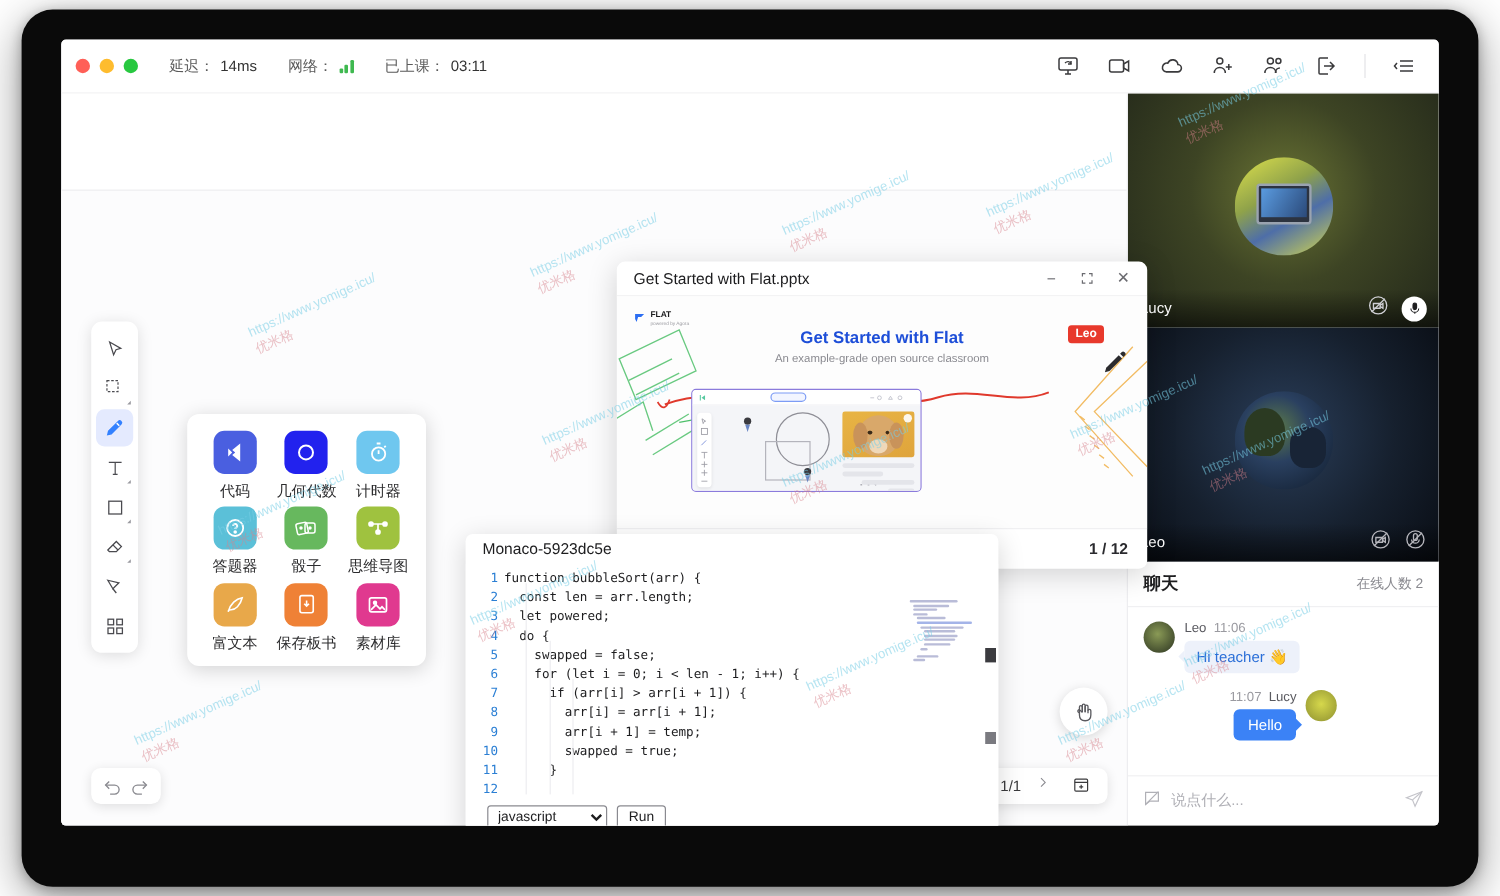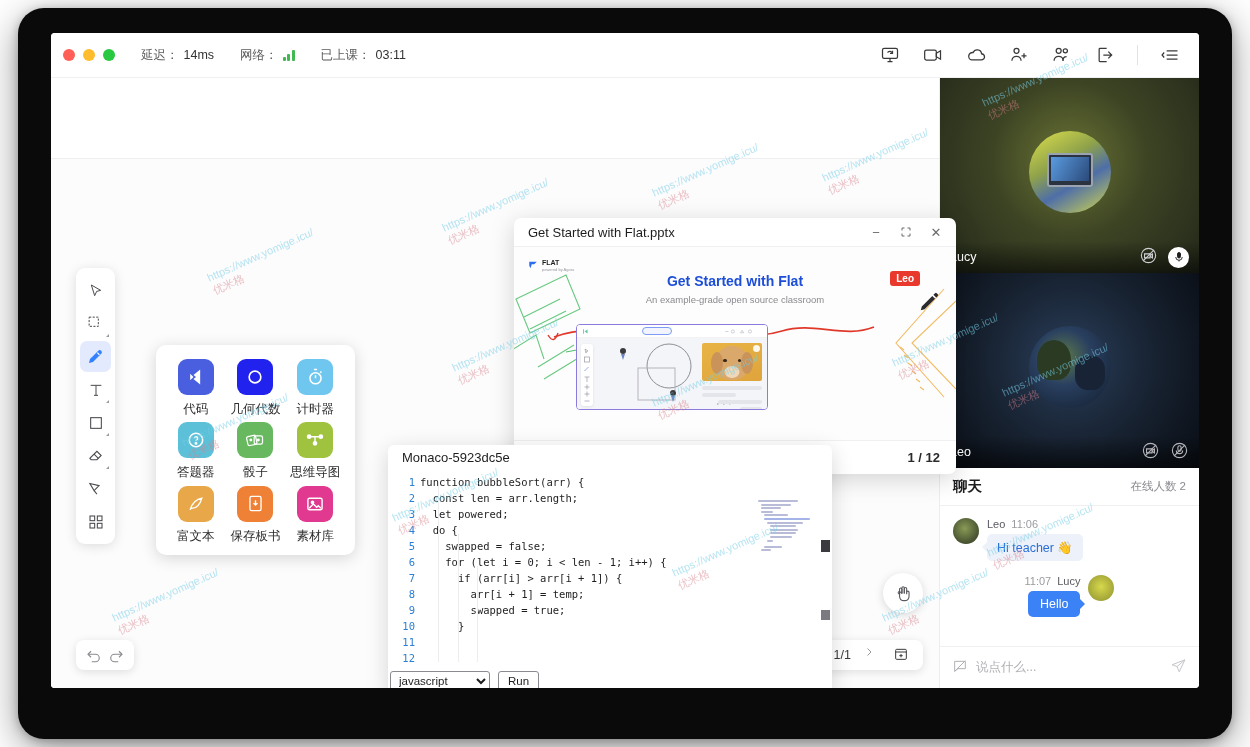--- a/index.html
+++ b/index.html
@@ -180,21 +180,21 @@
   }
   #gutter { width: 32px; padding-top: 4px; text-align: right; }
   #gutter div { font-family: "DejaVu Sans Mono", "Liberation Mono", monospace;
     font-size: 10.5px; line-height: 16px; color: #2b7fd4; padding-right: 5px; }
   #codeLines { flex: 1; padding-top: 4px; position: relative; }
   #codeLines pre { font-family: "DejaVu Sans Mono", "Liberation Mono", monospace;
     font-size: 10.5px; line-height: 16px; color: #1d1d1f; white-space: pre; }
   .guide { position: absolute; top: 0; bottom: 0; width: 1px; background: #ededf0; }
   #codeBar {
     position: absolute; left: 0; right: 0; bottom: 0; height: 32px;
-    display: flex; align-items: center; gap: 8px; padding-left: 2px;
+    display: flex; align-items: center; gap: 8px; padding-left: 18px;
     background: #fff;
   }
   #langSel {
     font-family: "Liberation Sans", sans-serif; font-size: 11.5px;
     height: 21px; width: 100px; border: 1px solid #8a8a90; border-radius: 3px;
     background: #fff; color: #1d1d1f; padding-left: 4px;
   }
   #runBtn {
     font-family: "Liberation Sans", sans-serif; font-size: 11.5px;
     height: 21px; padding: 0 9px; border: 1px solid #8a8a90; border-radius: 3px;
@@ -661,20 +661,21 @@
           <div class="guide" style="left:18px;top:16px;height:176px"></div>
           <div class="guide" style="left:38px;top:64px;height:128px"></div>
           <div class="guide" style="left:57px;top:96px;height:96px"></div>
           <pre>function bubbleSort(arr) {</pre>
           <pre>  const len = arr.length;</pre>
           <pre>  let powered;</pre>
           <pre>  do {</pre>
           <pre>    swapped = false;</pre>
           <pre>    for (let i = 0; i &lt; len - 1; i++) {</pre>
           <pre>      if (arr[i] &gt; arr[i + 1]) {</pre>
+          <pre>        arr[i] = arr[i + 1];</pre>
           <pre>        arr[i + 1] = temp;</pre>
           <pre>        swapped = true;</pre>
           <pre>      }</pre>
         </div>
         <div id="minimap">
           <div class="ml" style="width:40px"></div>
               <div class="ml" style="width:30px;margin-left:3px"></div>
           <div class="ml" style="width:20px;margin-left:3px"></div>
               <div class="ml" style="width:12px;margin-left:3px"></div>
           <div class="ml" style="width:24px;margin-left:6px"></div>

